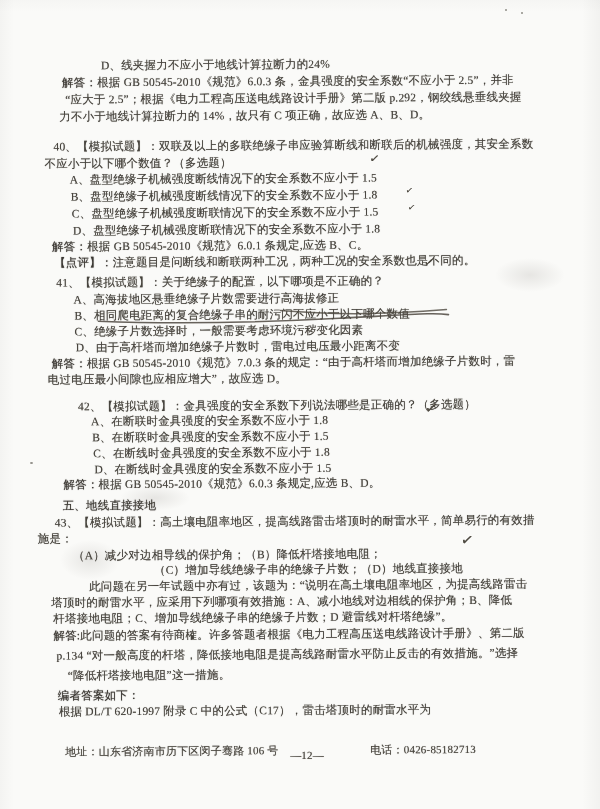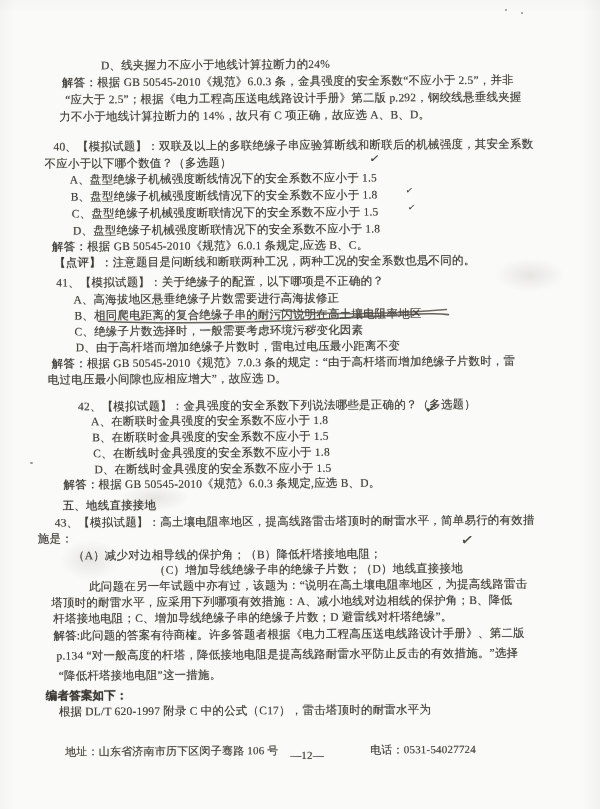--- a/index.html
+++ b/index.html
@@ -81,21 +81,21 @@
     <span class="check small" style="left:407px;top:186px;">✓</span>
     <div class="l" style="left:73px;top:205px;">C、盘型绝缘子机械强度断联情况下的安全系数不应小于 1.5</div>
     <span class="check small" style="left:409px;top:203px;">✓</span>
     <div class="l" style="left:74px;top:222px;">D、盘型绝缘子机械强度断联情况下的安全系数不应小于 1.8</div>
     <div class="l" style="left:53px;top:238px;"><span class="lbl">解答：</span><span>根据 GB 50545-2010《规范》6.0.1 条规定,应选 B、C。</span></div>
     <div class="l" style="left:55px;top:254px;"><span class="lbl">【点评】：</span><span>注意题目是问断线和断联两种工况，两种工况的安全系数也是不同的。</span></div>
     <span class="check mid" style="left:425px;top:256px;">✓</span>
 
     <div class="l" style="left:57px;top:274px;">41、【模拟试题】：关于绝缘子的配置，以下哪项是不正确的？</div>
     <div class="l" style="left:74px;top:291px;">A、高海拔地区悬垂绝缘子片数需要进行高海拔修正</div>
-    <div class="l" style="left:75px;top:307px;"><span>B、</span><span>相同爬电距离的复合绝缘子串的耐污闪</span><span>说明在高土壤电阻率地区</span></div>
+    <div class="l" style="left:75px;top:307px;"><span>B、</span><span>相同爬电距离的复合绝缘子串的耐污闪</span><span>不应小于以下哪个数值</span></div>
     <svg class="pen" style="left:95px;top:303px;" width="360" height="22" viewBox="0 0 360 22">
       <path d="M4,17 C 70,20 160,19.5 245,15.5 S 340,10.5 354,12.5" stroke="#4c473f" stroke-width="1.6" fill="none" stroke-linecap="round" opacity="0.85"></path>
       <path d="M186,7.5 C 230,11.5 290,12.5 352,7.5" stroke="#4c473f" stroke-width="1.5" fill="none" stroke-linecap="round" opacity="0.8"></path>
     </svg>
     <div class="l" style="left:75px;top:323px;">C、绝缘子片数选择时，一般需要考虑环境污秽变化因素</div>
     <div class="l" style="left:76px;top:339px;">D、由于高杆塔而增加绝缘子片数时，雷电过电压最小距离不变</div>
     <div class="l" style="left:52px;top:355px;"><span class="lbl">解答：</span><span>根据 GB 50545-2010《规范》7.0.3 条的规定：“由于高杆塔而增加绝缘子片数时，雷</span></div>
     <div class="l" style="left:48px;top:371px;">电过电压最小间隙也应相应增大”，故应选 D。</div>
 
     <div class="l" style="left:78px;top:398px;">42、【模拟试题】：金具强度的安全系数下列说法哪些是正确的？（多选题）</div>
@@ -111,22 +111,22 @@
     <div class="l" style="left:54px;top:514px;">43、【模拟试题】：高土壤电阻率地区，提高线路雷击塔顶时的耐雷水平，简单易行的有效措</div>
     <div class="l" style="left:37px;top:530px;">施是：</div>
     <div class="l" style="left:72px;top:547px;">（A）减少对边相导线的保护角；（B）降低杆塔接地电阻；</div>
     <span class="check big" style="left:460px;top:532px;">✓</span>
     <div class="l" style="left:153px;top:562px;">（C）增加导线绝缘子串的绝缘子片数；（D）地线直接接地</div>
     <div class="l" style="left:88px;top:578px;">此问题在另一年试题中亦有过，该题为：“说明在高土壤电阻率地区，为提高线路雷击</div>
     <div class="l" style="left:50px;top:594px;">塔顶时的耐雷水平，应采用下列哪项有效措施：A、减小地线对边相线的保护角；B、降低</div>
     <div class="l" style="left:52px;top:610px;">杆塔接地电阻；C、增加导线绝缘子串的绝缘子片数；D 避雷线对杆塔绝缘”。</div>
     <div class="l" style="left:52px;top:627px;"><span class="lbl">解答:</span><span>此问题的答案有待商榷。许多答题者根据《电力工程高压送电线路设计手册》、第二版</span></div>
     <div class="l" style="left:55px;top:647px;">p.134 “对一般高度的杆塔，降低接地电阻是提高线路耐雷水平防止反击的有效措施。”选择</div>
-    <div class="l" style="left:57px;top:667px;">“降低杆塔接地电阻”这一措施。</div>
-    <div class="l lbl" style="left:44px;top:687px;font-weight:bold;">编者答案如下：</div>
+    <div class="l" style="left:66px;top:667px;">“降低杆塔接地电阻”这一措施。</div>
+    <div class="l lbl" style="left:56px;top:687px;">编者答案如下：</div>
     <div class="l" style="left:57px;top:703px;">根据 DL/T 620-1997 附录 C 中的公式（C17），雷击塔顶时的耐雷水平为</div>
 
     <div class="l footer-line" style="left:63px;top:743px;">地址：山东省济南市历下区闵子骞路 106 号</div>
     <div class="l footer-line" style="left:288px;top:749px;">—12—</div>
-    <div class="l footer-line" style="left:368px;top:743px;">电话：0531-54027724</div>
+    <div class="l footer-line" style="left:368px;top:743px;">电话：0426-85182713</div>
 
   </div>
 </div>
 
 </body></html>

